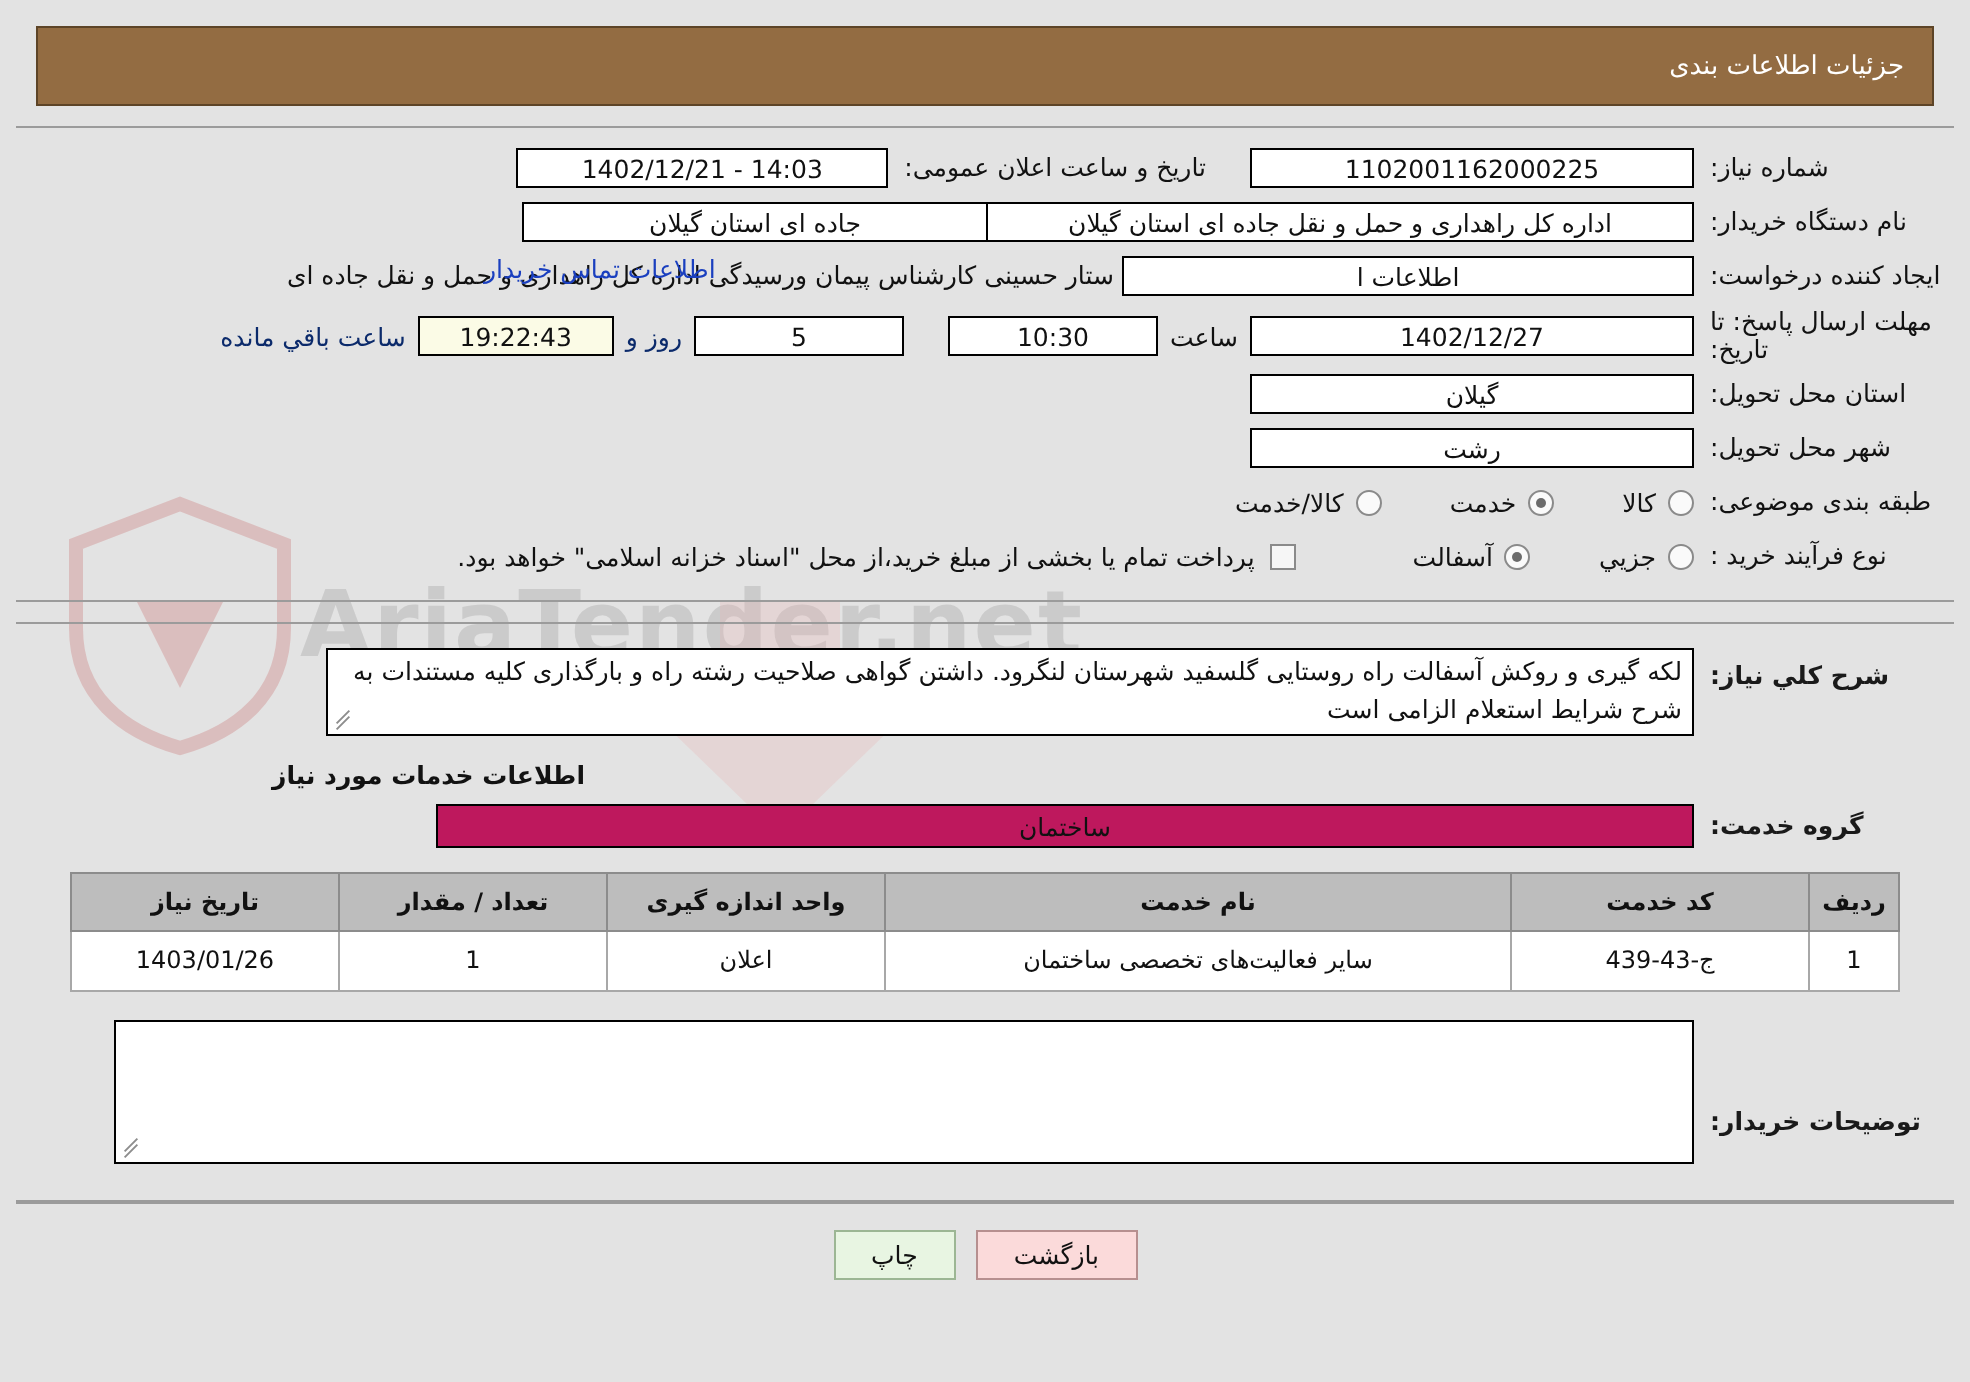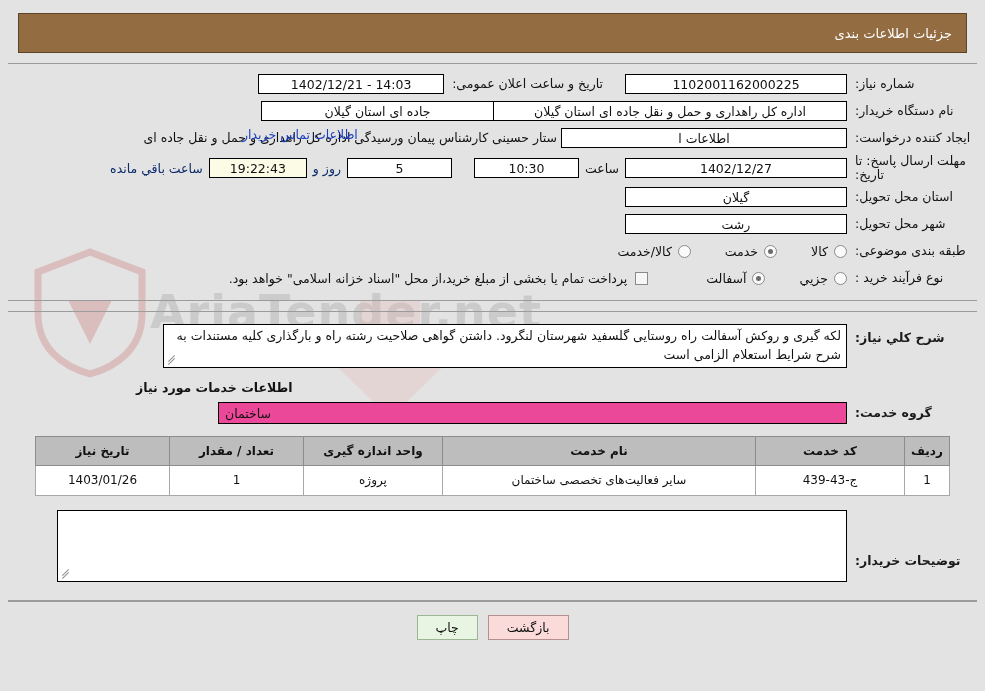--- a/index.html
+++ b/index.html
@@ -246,25 +246,25 @@
     padding-left: 8px;
     font-weight: bold;
     font-size: 12.5px;
     box-sizing: border-box;
   }
   .svc-fld {
     width: 629px;
     height: 22px;
     line-height: 22px;
     border: 1px solid #000;
-    background: #ec4899;
+    background: #be185d;
     font-size: 12.5px;
     padding: 0 6px;
     box-sizing: border-box;
-    text-align: left;
+    text-align: center;
     color: #111;
   }
 
   
   .tbl-wrap { padding: 4px 0 6px 0; display:flex; justify-content:center; }
   table.items {
     border-collapse: collapse;
     width: 915px;
     margin: 0 auto;
     font-size: 12px;
@@ -461,21 +461,21 @@
             <th style="width:130px;">واحد اندازه گیری</th>
             <th style="width:125px;">تعداد / مقدار</th>
             <th style="width:125px;">تاریخ نیاز</th>
           </tr>
         </thead>
         <tbody>
           <tr>
             <td>1</td>
             <td>ج-43-439</td>
             <td>سایر فعالیت‌های تخصصی ساختمان</td>
-            <td>پروژه</td>
+            <td>اعلان</td>
             <td>1</td>
             <td>1403/01/26</td>
           </tr>
         </tbody>
       </table>
     </div>
 
     <div class="notes-row">
       <span class="notes-lbl">توضیحات خریدار:</span>
       <div class="notes-box">

